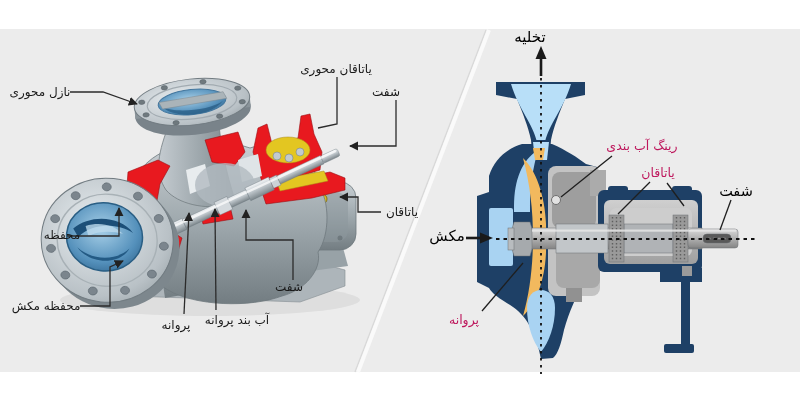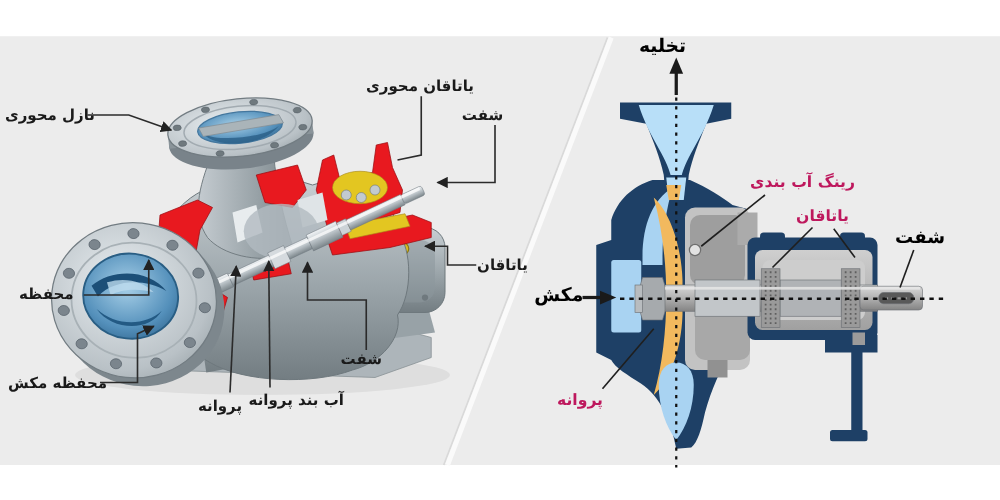--- a/index.html
+++ b/index.html
@@ -5,21 +5,21 @@
   :root{
     --panel-gray:#ececec; --navy:#1e4066; --light-blue:#a9d3f2; --throat-blue:#b8dff8;
     --orange:#f2b95e; --cut-red:#e8191f; --bearing-yellow:#e3c621; --label-text:#1a1a1a;
   }
   html,body{margin:0;padding:0;background:#fff;}
   .canvas{position:relative;width:800px;height:400px;background:#fff;overflow:hidden;
           font-family:"DejaVu Sans",sans-serif;}
   .panel{position:absolute;left:0;top:29px;width:800px;height:343px;background:var(--panel-gray);}
   svg.art{position:absolute;left:0;top:0;}
   .lbl{position:absolute;transform:translate(-50%,-50%);white-space:nowrap;direction:rtl;
-       font-weight:700;font-size:12px;color:var(--label-text);line-height:1;}
+       font-weight:400;font-size:12px;color:var(--label-text);line-height:1;}
   .lbl.strong{font-size:15px;color:#000;}
   .lbl.mid{font-size:12.5px;color:#be185d;}
   .lbl.big{font-size:14.5px;color:#000;}
 </style>
 </head>
 <body>
 
 <div class="canvas">
   <div class="panel"></div>
 
@@ -269,21 +269,21 @@
         <path d="M731,200 L720,230"></path>
         <path d="M482,311 L523,263"></path>
       </g>
     </g>
   </svg>
 
   <div class="lbl" style="left:40px;top:92px">نازل محوری</div>
   <div class="lbl" style="left:336px;top:69px">یاتاقان محوری</div>
   <div class="lbl" style="left:386px;top:92px">شفت</div>
   <div class="lbl" style="left:402px;top:212px">یاتاقان</div>
-  <div class="lbl" style="left:37px;top:235px">محفظه</div>
+  <div class="lbl" style="left:62px;top:235px">محفظه</div>
   <div class="lbl" style="left:46px;top:306px">محفظه مکش</div>
   <div class="lbl" style="left:176px;top:325px">پروانه</div>
   <div class="lbl" style="left:237px;top:320px">آب بند پروانه</div>
   <div class="lbl" style="left:289px;top:287px">شفت</div>
 
   <div class="lbl strong" style="left:530px;top:37px">تخلیه</div>
   <div class="lbl mid" style="left:642px;top:146px">رینگ آب بندی</div>
   <div class="lbl mid" style="left:658px;top:173px">یاتاقان</div>
   <div class="lbl big" style="left:736px;top:191px">شفت</div>
   <div class="lbl strong" style="left:447px;top:236px">مکش</div>

